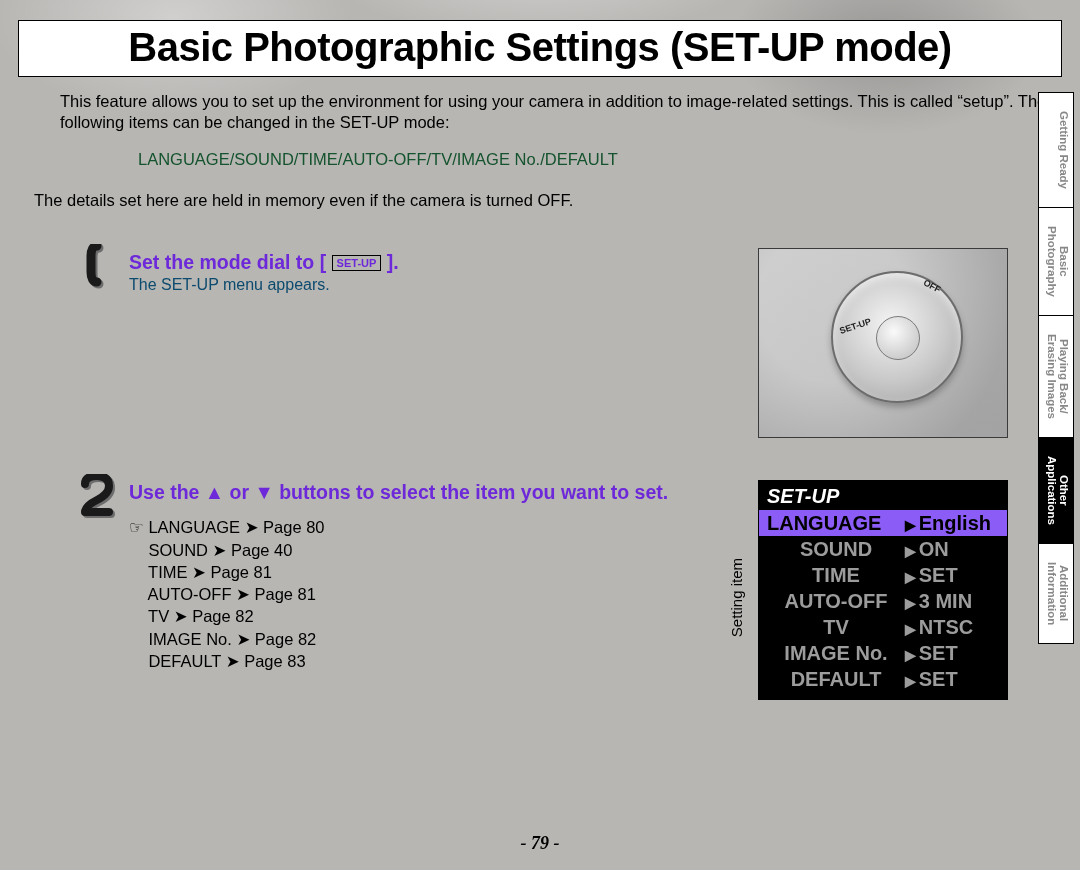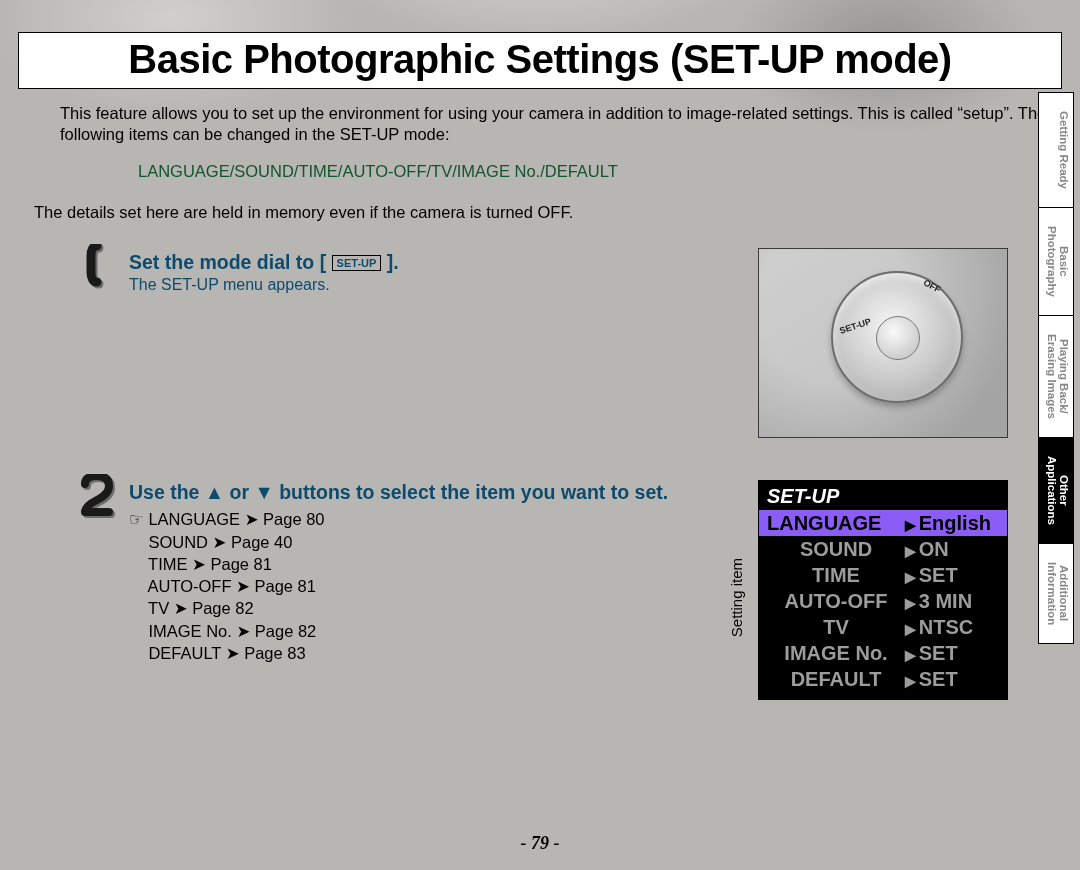--- a/index.html
+++ b/index.html
@@ -16,21 +16,21 @@
     inset: 0;
     background:
       radial-gradient(ellipse 400px 200px at 50% -10%, rgba(255,255,255,0.55), transparent 65%),
       radial-gradient(ellipse 220px 130px at 82% 5%, rgba(90,90,90,0.35), transparent 70%),
       radial-gradient(ellipse 260px 140px at 16% 2%, rgba(255,255,255,0.35), transparent 70%),
       linear-gradient(#b7b6b3, #b7b6b3);
   }
   .page {
     position: absolute;
     left: 0; right: 0; top: 0; bottom: 0;
-    padding: 12px 8px;
+    padding: 0 8px;
   }
   .title-band {
     position: relative;
     margin: 20px 10px 0 10px;
     background: #fff;
     border: 1px solid #000;
     padding: 4px 10px 6px 10px;
     text-align: center;
   }
   .title-band h1 {
@@ -67,41 +67,41 @@
     width: 46px; height: 46px;
   }
   .step-num svg { width: 46px; height: 46px; }
 
   .step-head {
     margin-left: 54px;
     font-family: Arial, Helvetica, sans-serif;
     font-weight: bold;
     font-size: 19.5px;
     line-height: 1.25;
-    color: #0c4a6e;
+    color: #6d28d9;
   }
   .setup-chip {
     display: inline-block;
     border: 1px solid #000;
     padding: 0 4px;
     font-size: 11px;
     font-weight: bold;
     font-family: Arial, sans-serif;
     vertical-align: 2px;
     line-height: 14px;
   }
   .step-sub {
     margin-left: 54px;
     font-size: 16px;
     color: #0c4a6e;
     margin-top: 2px;
   }
   .ref-list {
     margin-left: 54px;
-    margin-top: 4px;
+    margin-top: 12px;
     font-size: 16.5px;
     color: #000;
     line-height: 1.35;
   }
   .pointer { font-family: Arial; }
 
   .dial-photo {
     position: absolute;
     left: 758px; top: 248px;
     width: 250px; height: 190px;

